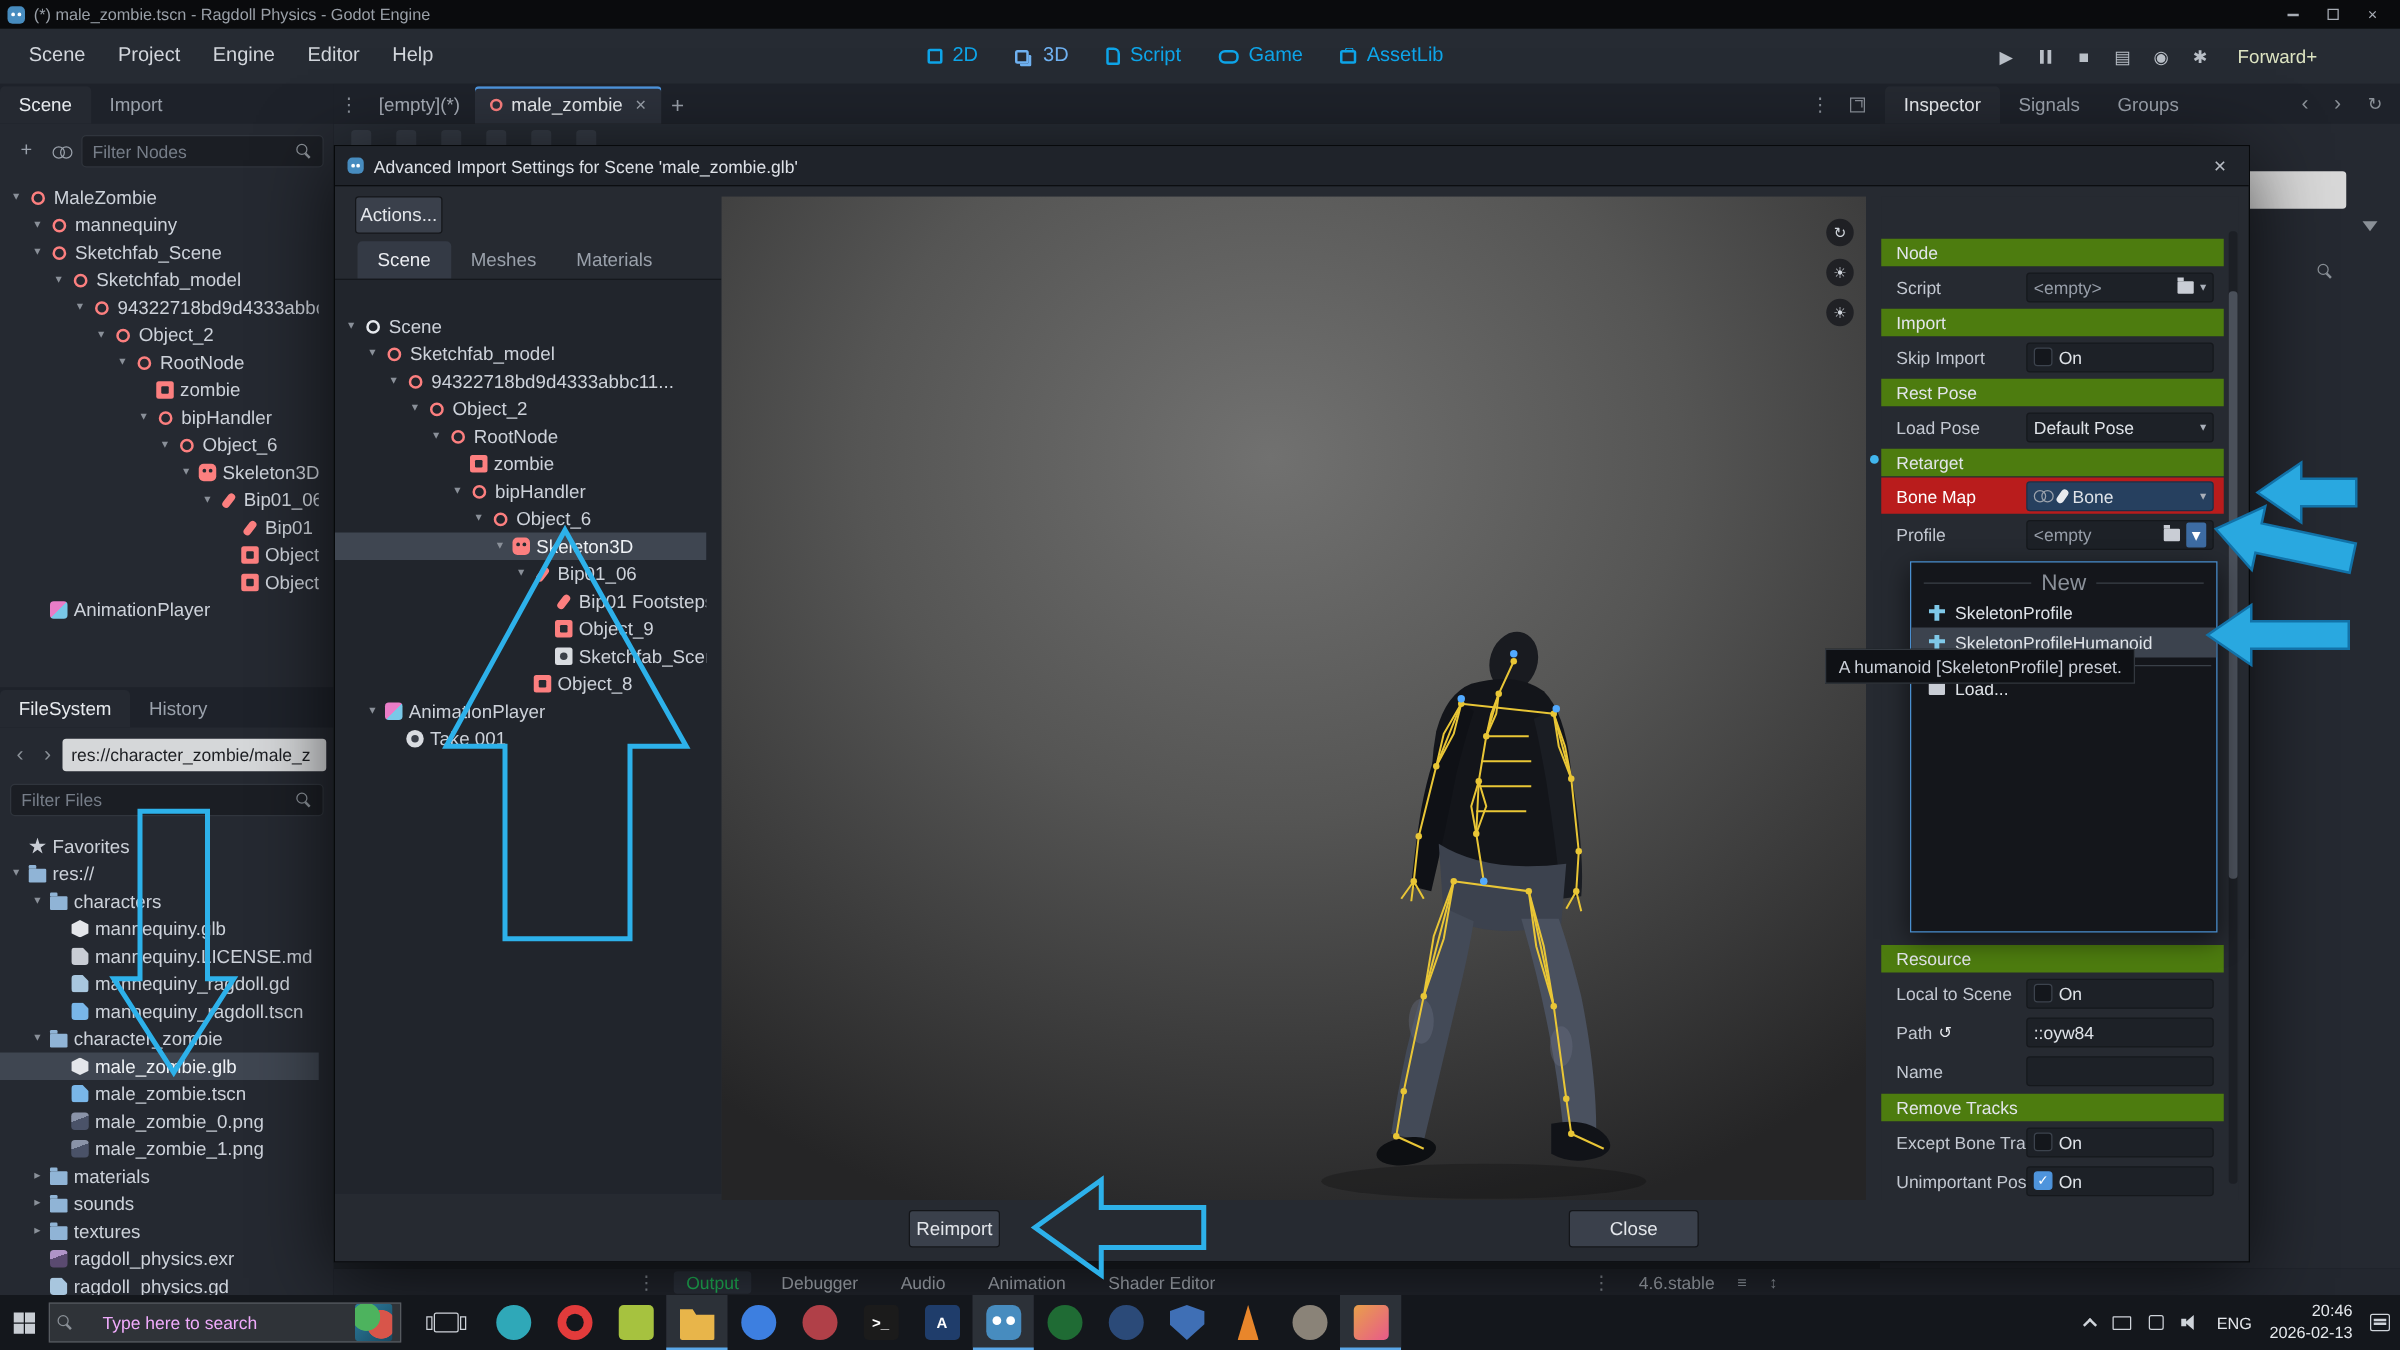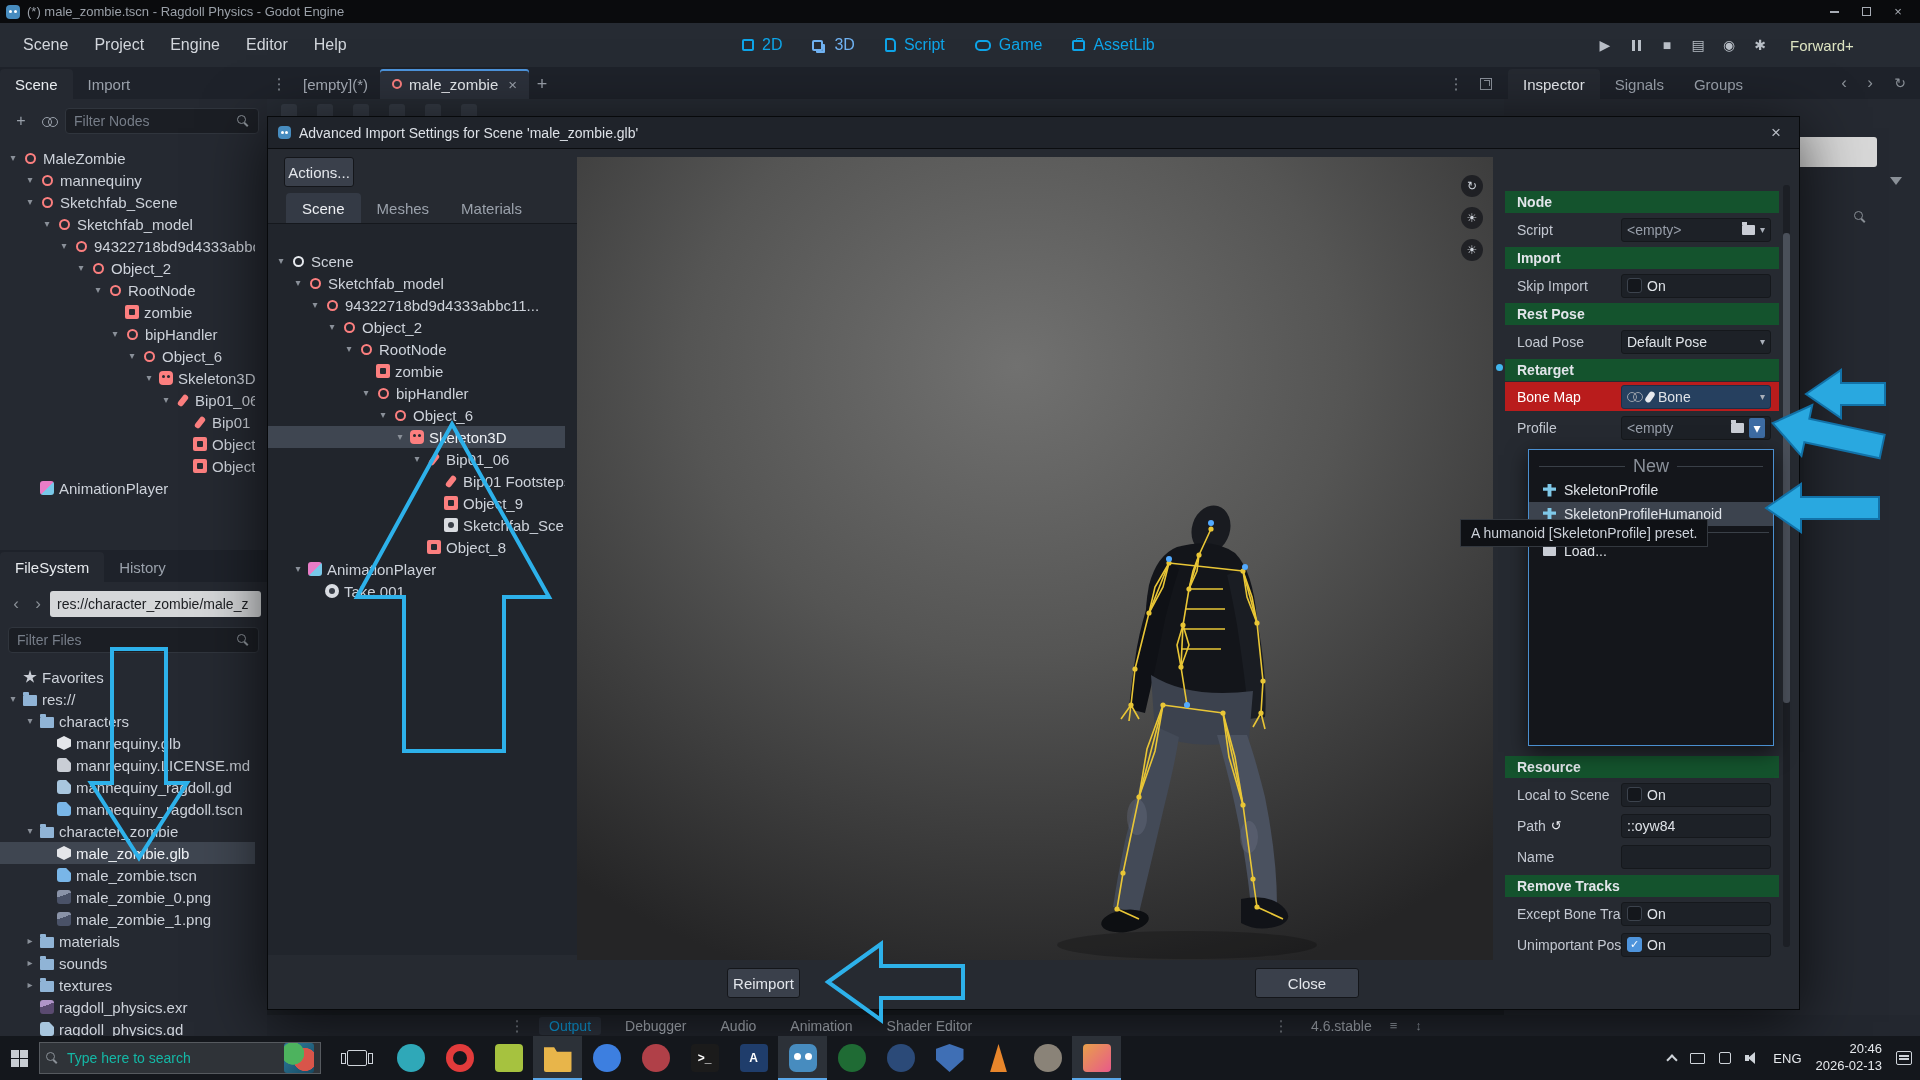--- a/index.html
+++ b/index.html
@@ -106,21 +106,21 @@
 .g-btn{background:#3a404b;border:1px solid #14161a;border-radius:3px;color:#e3e6eb;font-size:15px;display:flex;align-items:center;justify-content:center;font-family:inherit;position:absolute}
 .dlg-tabs{position:absolute;left:18px;top:76px;display:flex;height:30px}
 .dlg-tab{height:30px;padding:0 16px;color:#9aa1ab;font-size:15px;display:flex;align-items:center}
 .dlg-tab.active{background:#343a45;color:#eceef2;border-radius:4px 4px 0 0}
 #dlg-tree-bg{position:absolute;left:0;top:106px;width:309px;height:732px;background:#21252c;border-top:1px solid #15181d;overflow:hidden}
 #preview{position:absolute;left:309px;top:40px;width:916px;height:803px;overflow:hidden}
 .pv-btn{position:absolute;width:22px;height:22px;border-radius:50%;background:rgba(24,26,31,.82);color:#cfd4db;display:flex;align-items:center;justify-content:center;font-size:12px}
 
 
 #insp{position:absolute;left:1237px;top:40px;width:286px;height:803px;background:#262a31;font-size:14px}
-.insp-header{position:absolute;left:0;width:274px;height:22px;background:#14532d;color:#e2e5ea;display:flex;align-items:center;padding-left:12px;font-weight:bold;font-size:14px}
+.insp-header{position:absolute;left:0;width:274px;height:22px;background:#4d7c0f;color:#e2e5ea;display:flex;align-items:center;padding-left:12px;font-weight:normal;font-size:14px}
 .insp-row{position:absolute;left:0;width:274px;height:29px;display:flex;align-items:center}
 .insp-label{flex:0 0 116px;padding-left:12px;color:#c3c8d1;white-space:nowrap;overflow:hidden;display:flex;align-items:center;gap:5px}
 .insp-value{flex:1;height:24px;background:#1d2127;border:1px solid #15181c;border-radius:3px;display:flex;align-items:center;gap:5px;padding:0 5px;color:#dfe3e8;margin-right:8px;overflow:hidden;white-space:nowrap}
 .val-dim{color:#979ea9}
 .spacer{flex:1}
 .chev{color:#aab0ba;font-size:10px;flex:none}
 .chev-btn{width:16px;height:20px;display:flex;align-items:center;justify-content:center;border-radius:2px;flex:none}
 .chev-btn.blue{background:#3d6ca3;color:#fff}
 .folder-mini{width:13px;height:10px;background:#c9cdd5;border-radius:1px;position:relative;flex:none}
 .folder-mini::before{content:"";position:absolute;top:-3px;left:0;width:5px;height:3px;background:#c9cdd5}
@@ -140,32 +140,32 @@
 .popup-item.active{background:#3c434e}
 .popup-sep{height:1px;background:#3a4048;margin:6px 4px}
 .profile-ico{width:13px;height:13px;background:#7fc8e8;clip-path:polygon(35% 0,65% 0,65% 30%,100% 30%,100% 55%,65% 55%,65% 100%,35% 100%,35% 55%,0 55%,0 30%,35% 30%);flex:none}
 .blue-dot{width:7px;height:7px;border-radius:50%;background:#41b6ee;position:absolute}
 #tooltip{position:absolute;left:1460px;top:519px;padding:5px 10px;background:#0f1115;border:1px solid #33383f;color:#ccd1d9;font-size:14px;z-index:150;white-space:nowrap}
 .revert-ico{color:#e8eaee;font-size:13px}
 
 
 #bottombar{position:absolute;left:267px;top:1015px;width:1653px;height:21px;background:#23272f;z-index:4}
 .bp-tab{padding:1px 10px;font-size:14px;color:#b6bcc5;border-radius:3px}
-.bp-tab.active{background:#2f3540;color:#0ea5e9}
+.bp-tab.active{background:#2f3540;color:#22c55e}
 .bp-ico{color:#9aa1ab;font-size:13px}
 
 
 #rightdock{position:absolute;left:1504px;top:67px;width:416px;height:948px;background:#252931;z-index:3}
 .insp-search-frag{position:absolute;left:151px;top:70px;width:222px;height:30px;background:#d8d8d8;border-radius:3px}
 
 
 #taskbar{position:absolute;left:0;top:1036px;width:1920px;height:44px;background:#14171c;z-index:250}
 .winlogo{display:grid;grid-template-columns:8px 8px;grid-auto-rows:8px;gap:1px}
 .wsq{background:#c8cdd3}
-#tb-search{position:absolute;left:39px;top:6px;width:282px;height:32px;background:#2f3338;border:1px solid #565a5f;display:flex;align-items:center;gap:8px;padding:0 6px;color:#14b8a6;font-size:14px}
+#tb-search{position:absolute;left:39px;top:6px;width:282px;height:32px;background:#2f3338;border:1px solid #565a5f;display:flex;align-items:center;gap:23px;padding:0 6px;color:#f0abfc;font-size:14px}
 .parrot{width:30px;height:30px;border-radius:3px;margin-left:auto;flex:none;background:radial-gradient(circle at 30% 35%,#4db35e 0 38%,transparent 40%),radial-gradient(circle at 70% 55%,#d8554a 0 42%,transparent 44%),linear-gradient(135deg,#2e7d9e,#174a63)}
 .tview{width:20px;height:16px;border:1.5px solid #cfd4da;border-radius:2px;position:relative}
 .tview::before{content:"";position:absolute;left:-7px;top:2px;width:3px;height:9px;border:1.5px solid #cfd4da}
 .tview::after{content:"";position:absolute;right:-7px;top:2px;width:3px;height:9px;border:1.5px solid #cfd4da}
 #tb-apps{position:absolute;left:386px;top:0;height:44px;display:flex}
 .tb-app{width:49px;height:44px;display:flex;align-items:center;justify-content:center}
 .tb-app.active{background:#2c3138;box-shadow:inset 0 -2px 0 #5aa7e8}
 .tb-glyph{width:28px;height:28px;display:flex;align-items:center;justify-content:center;color:#fff;font-size:12px;font-weight:bold;position:relative}
 .tb-glyph.circle{border-radius:50%}
 .tb-glyph.square{border-radius:4px}

